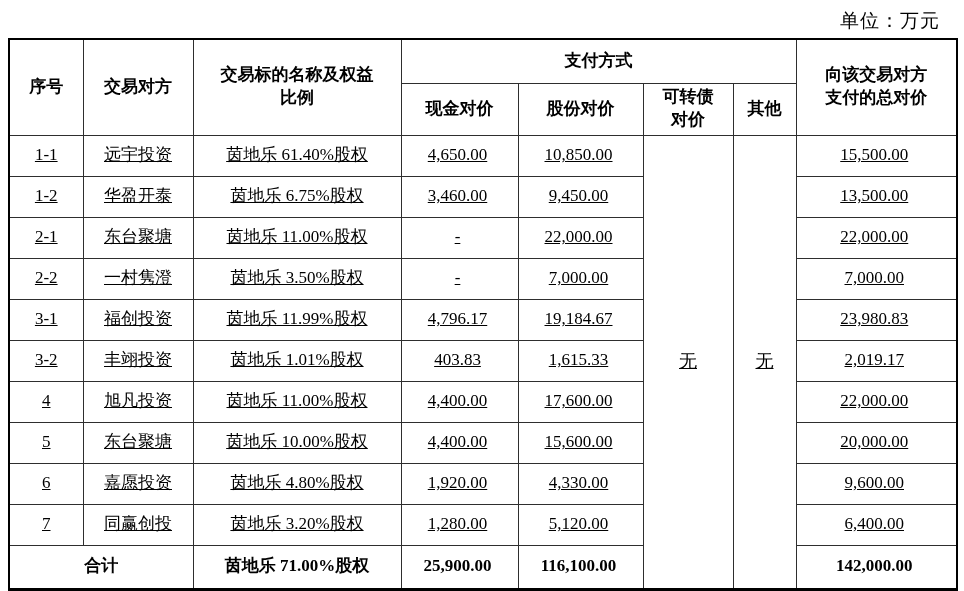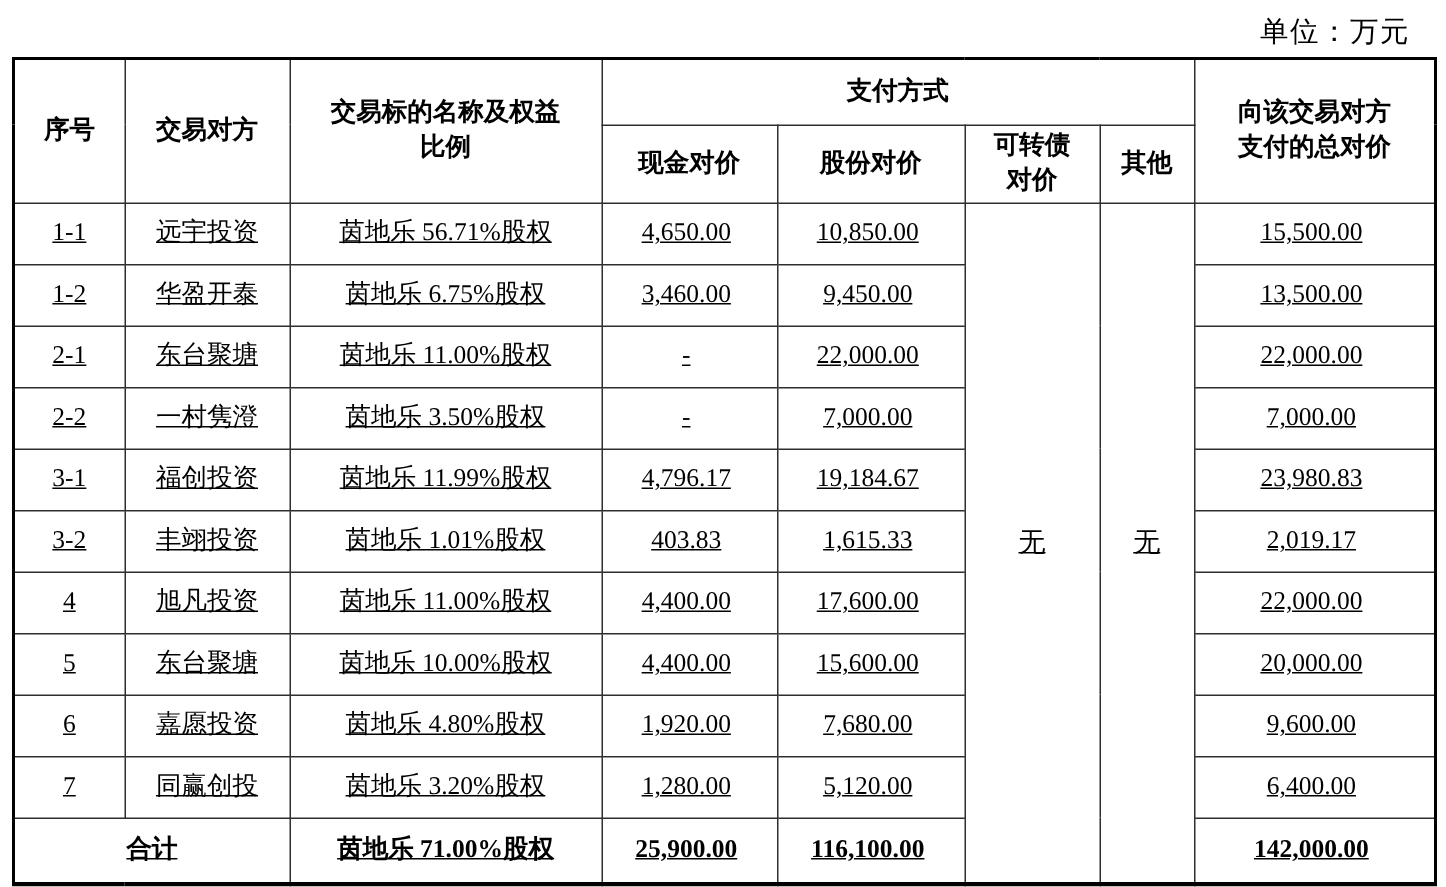--- a/index.html
+++ b/index.html
@@ -38,21 +38,21 @@
   }
   .deal-table th {
     font-weight: bold;
     text-align: center;
     white-space: pre-line;
     line-height: 1.35;
   }
   tr.hdr-1 { height: 44px; }
   tr.hdr-2 { height: 52px; padding-left: 23px; }
   tr.data-row { height: 41px; text-decoration: underline; }
-  tr.total-row { height: 44px; text-decoration: underline; }
+  tr.total-row { height: 44px; }
 
   td.c { text-align: center; }
   td.num { text-align: center; padding-right: 10px; font-variant-numeric: tabular-nums; }
   td.none-cell { text-align: center; font-size: 18px; }
   tr.total-row td { font-weight: bold; }
   .deal-table td { line-height: 1.2; }
 </style>
 </head>
 <body>
 
@@ -86,21 +86,21 @@
         <th>股份对价</th>
         <th>可转债
 对价</th>
         <th>其他</th>
       </tr>
     </thead>
     <tbody>
       <tr class="data-row">
         <td class="c">1-1</td>
         <td class="c">远宇投资</td>
-        <td class="c">茵地乐 56.71%股权</td>
+        <td class="c">茵地乐 61.40%股权</td>
         <td class="num">4,650.00</td>
         <td class="num">10,850.00</td>
         <td class="none-cell" rowspan="11">无</td>
         <td class="none-cell" rowspan="11">无</td>
         <td class="num">15,500.00</td>
       </tr>
       <tr class="data-row">
         <td class="c">1-2</td>
         <td class="c">华盈开泰</td>
         <td class="c">茵地乐 6.75%股权</td>
@@ -154,21 +154,21 @@
         <td class="c">茵地乐 10.00%股权</td>
         <td class="num">4,400.00</td>
         <td class="num">15,600.00</td>
         <td class="num">20,000.00</td>
       </tr>
       <tr class="data-row">
         <td class="c">6</td>
         <td class="c">嘉愿投资</td>
         <td class="c">茵地乐 4.80%股权</td>
         <td class="num">1,920.00</td>
-        <td class="num">7,680.00</td>
+        <td class="num">4,330.00</td>
         <td class="num">9,600.00</td>
       </tr>
       <tr class="data-row">
         <td class="c">7</td>
         <td class="c">同赢创投</td>
         <td class="c">茵地乐 3.20%股权</td>
         <td class="num">1,280.00</td>
         <td class="num">5,120.00</td>
         <td class="num">6,400.00</td>
       </tr>

